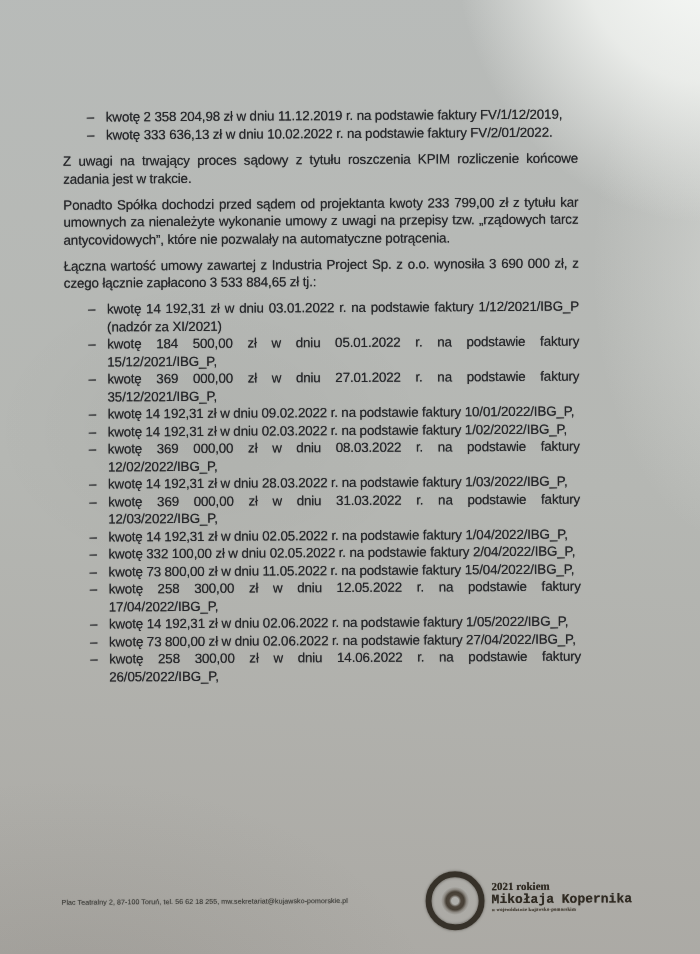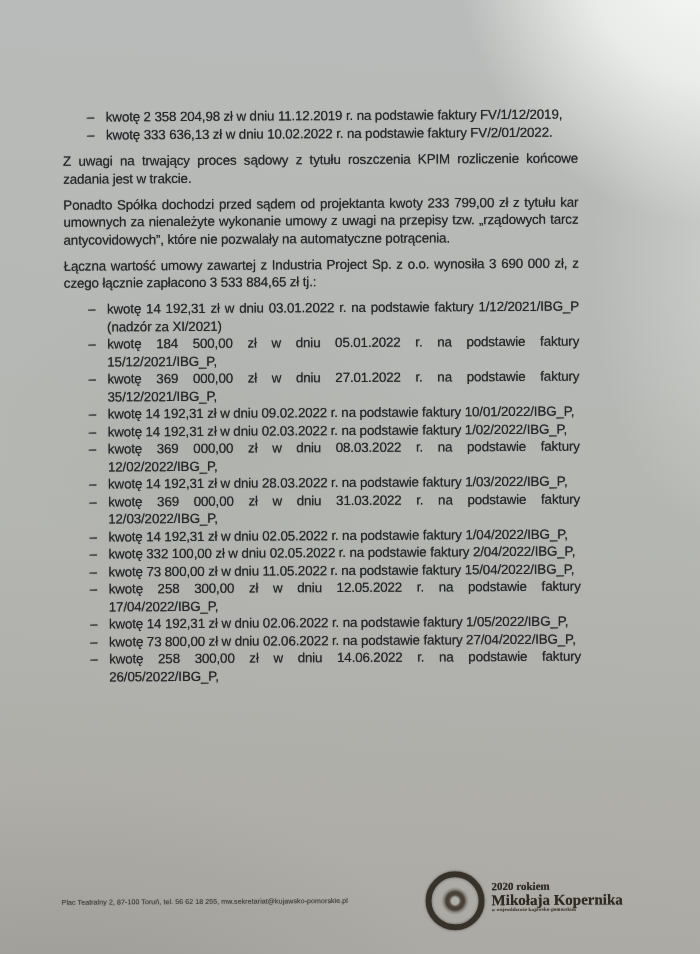--- a/index.html
+++ b/index.html
@@ -60,21 +60,21 @@
       rgba(170,170,166,0) 17px);
   }
   .logo-text {
     position: absolute; left: 489px; top: 881px;
     color: #2f2a22;
     font-family: "Liberation Serif", serif;
     font-weight: bold;
     text-shadow: 0 0 0.7px rgba(47,42,34,0.7);
   }
   .logo-l1 { font-size: 11px; line-height: 13px; }
-  .logo-l2 { font-size: 15px; line-height: 14px; }
+  .logo-l2 { font-size: 13px; line-height: 14px; font-family: Liberation Mono, monospace; }
   .logo-l3 {
     font-size: 4.6px; line-height: 6px;
     letter-spacing: 0.25px;
     color: #463f34;
   }
 </style>
 </head>
 <body>
 
 <div class="photo">
@@ -179,19 +179,19 @@
           </div>
         </div>
 
     </div>
 
     <div class="footer-address">Plac Teatralny 2, 87-100 Toruń, tel. 56&nbsp;62&nbsp;18&nbsp;255, mw.sekretariat@kujawsko-pomorskie.pl</div>
 
     <div class="logo-circle"></div>
 
     <div class="logo-text">
-      <div class="logo-l1">2020 rokiem</div>
+      <div class="logo-l1">2021 rokiem</div>
       <div class="logo-l2">Mikołaja Kopernika</div>
       <div class="logo-l3">w województwie kujawsko-pomorskim</div>
     </div>
 
   </div>
 </div>
 
 </body></html>

